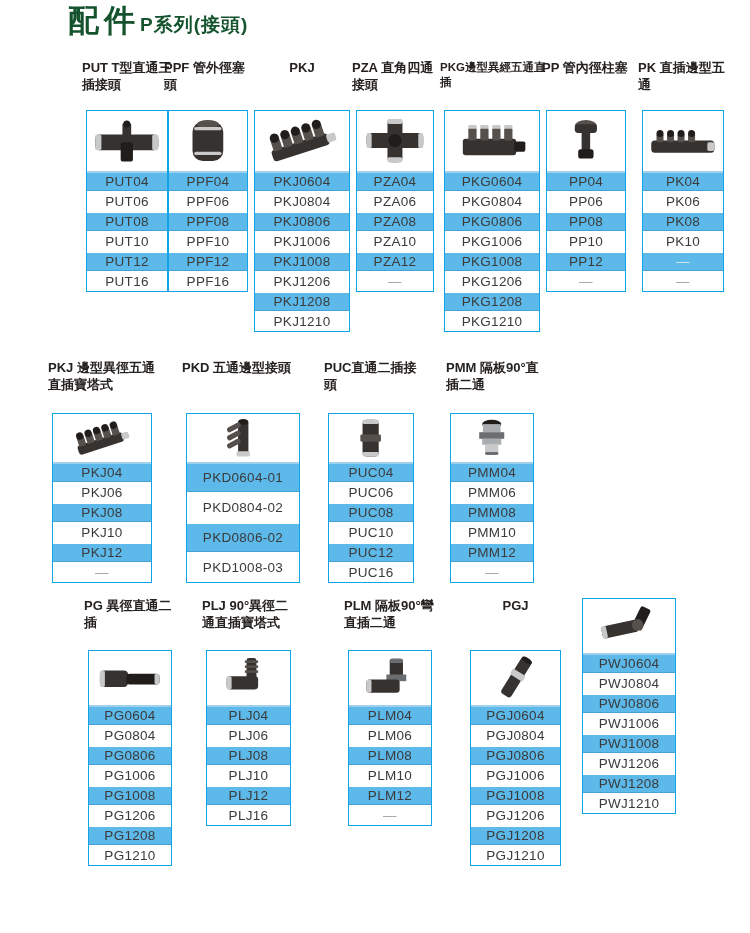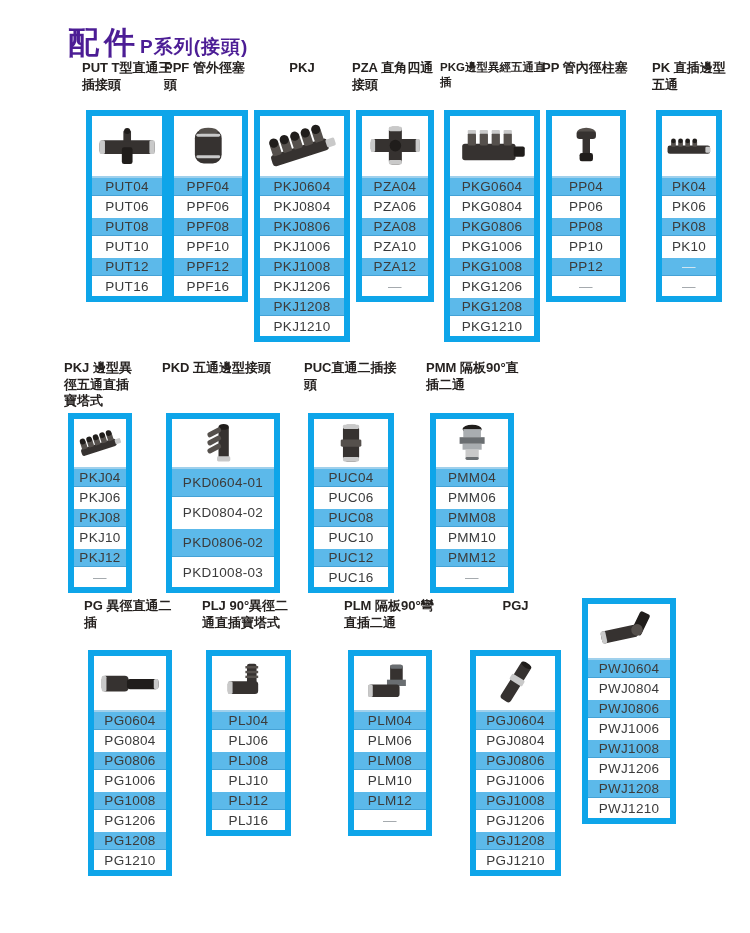--- a/index.html
+++ b/index.html
@@ -1,54 +1,54 @@
 <!DOCTYPE html>
 <html><head>
 <meta charset="utf-8">
 <style>
   html,body{margin:0;padding:0;background:#ffffff;}
   .page{position:relative;width:750px;height:933px;background:#fff;overflow:hidden;
         font-family:"Liberation Sans","DejaVu Sans",sans-serif;}
   
-  .title{position:absolute;top:22px;left:68px;white-space:nowrap;color:#4c1d95;}
+  .title{position:absolute;top:0;left:68px;white-space:nowrap;color:#14532d;}
   .title .main{font-size:31px;font-weight:bold;letter-spacing:5px;}
   .title .sub{font-size:19px;font-weight:bold;letter-spacing:1px;}
   
   .prow{position:absolute;left:0;right:0;display:flex;align-items:flex-start;}
   #row0{top:60px;} #row1{top:360px;} #row2{top:598px;}
   .card{flex:0 0 auto;}
   
   #row0 .card:nth-child(1){width:82px;margin-left:86px;}
   #row0 .card:nth-child(2){width:80px;}
   #row0 .card:nth-child(3){width:96px;margin-left:6px;}
   #row0 .card:nth-child(4){width:78px;margin-left:6px;}
   #row0 .card:nth-child(5){width:96px;margin-left:10px;}
   #row0 .card:nth-child(6){width:80px;margin-left:6px;}
-  #row0 .card:nth-child(7){width:66px;margin-left:30px;}
-  
-  #row1 .card:nth-child(1){width:64px;margin-left:68px;}
+  #row0 .card:nth-child(7){width:82px;margin-left:16px;}
+  
+  #row1 .card:nth-child(1){width:100px;margin-left:52px;}
   #row1 .card:nth-child(2){width:114px;margin-left:34px;}
   #row1 .card:nth-child(3){width:86px;margin-left:28px;}
   #row1 .card:nth-child(4){width:84px;margin-left:36px;}
   #row1 .card:nth-child(5){width:101px;margin-left:28px;}
   
   #row2 .card:nth-child(1){width:84px;margin-left:88px;}
   #row2 .card:nth-child(2){width:85px;margin-left:34px;}
   #row2 .card:nth-child(3){width:84px;margin-left:57px;}
   #row2 .card:nth-child(4){width:91px;margin-left:38px;}
   #row2 .card:nth-child(5){width:94px;margin-left:21px;}
   
   .hdr{font-weight:bold;font-size:13px;line-height:1.28;color:#262220;
        margin:0 -8px 4px -4px;}
   #row0 .hdr{height:46px;} #row1 .hdr{height:49px;} #row2 .hdr{height:48px;}
   .hdr.center{text-align:center;margin:0 0 4px 0;}
   #row0 .card:nth-child(5) .hdr{font-size:11.5px;}
   #row1 .card:nth-child(2) .hdr{white-space:nowrap;}
   
-  .tbl{border:6px solid #0ea5e9;background:#84cc16;}
+  .tbl{border:1px solid #0ea5e9;background:#84cc16;}
   .imgcell{background:#fff;border-bottom:2px solid #9fd0ec;
            display:flex;align-items:center;justify-content:center;overflow:hidden;}
   #row0 .imgcell{height:60px;} #row1 .imgcell{height:48px;} #row2 .imgcell{height:54px;}
   .imgcell svg{width:92%;height:92%;}
   .mrow{height:18px;line-height:18px;text-align:center;font-size:13.5px;
         color:#3b3b3b;letter-spacing:0.3px;border-bottom:2px solid #ffffff;}
   .mrow:last-child{border-bottom:none;}
   #row1 .card:nth-child(2) .mrow{height:28px;line-height:28px;}
   .m-blue{background:#5cb9ea;box-shadow:inset 0 -1px 0 #45a2d6;}
   .m-white{background:#ffffff;}

